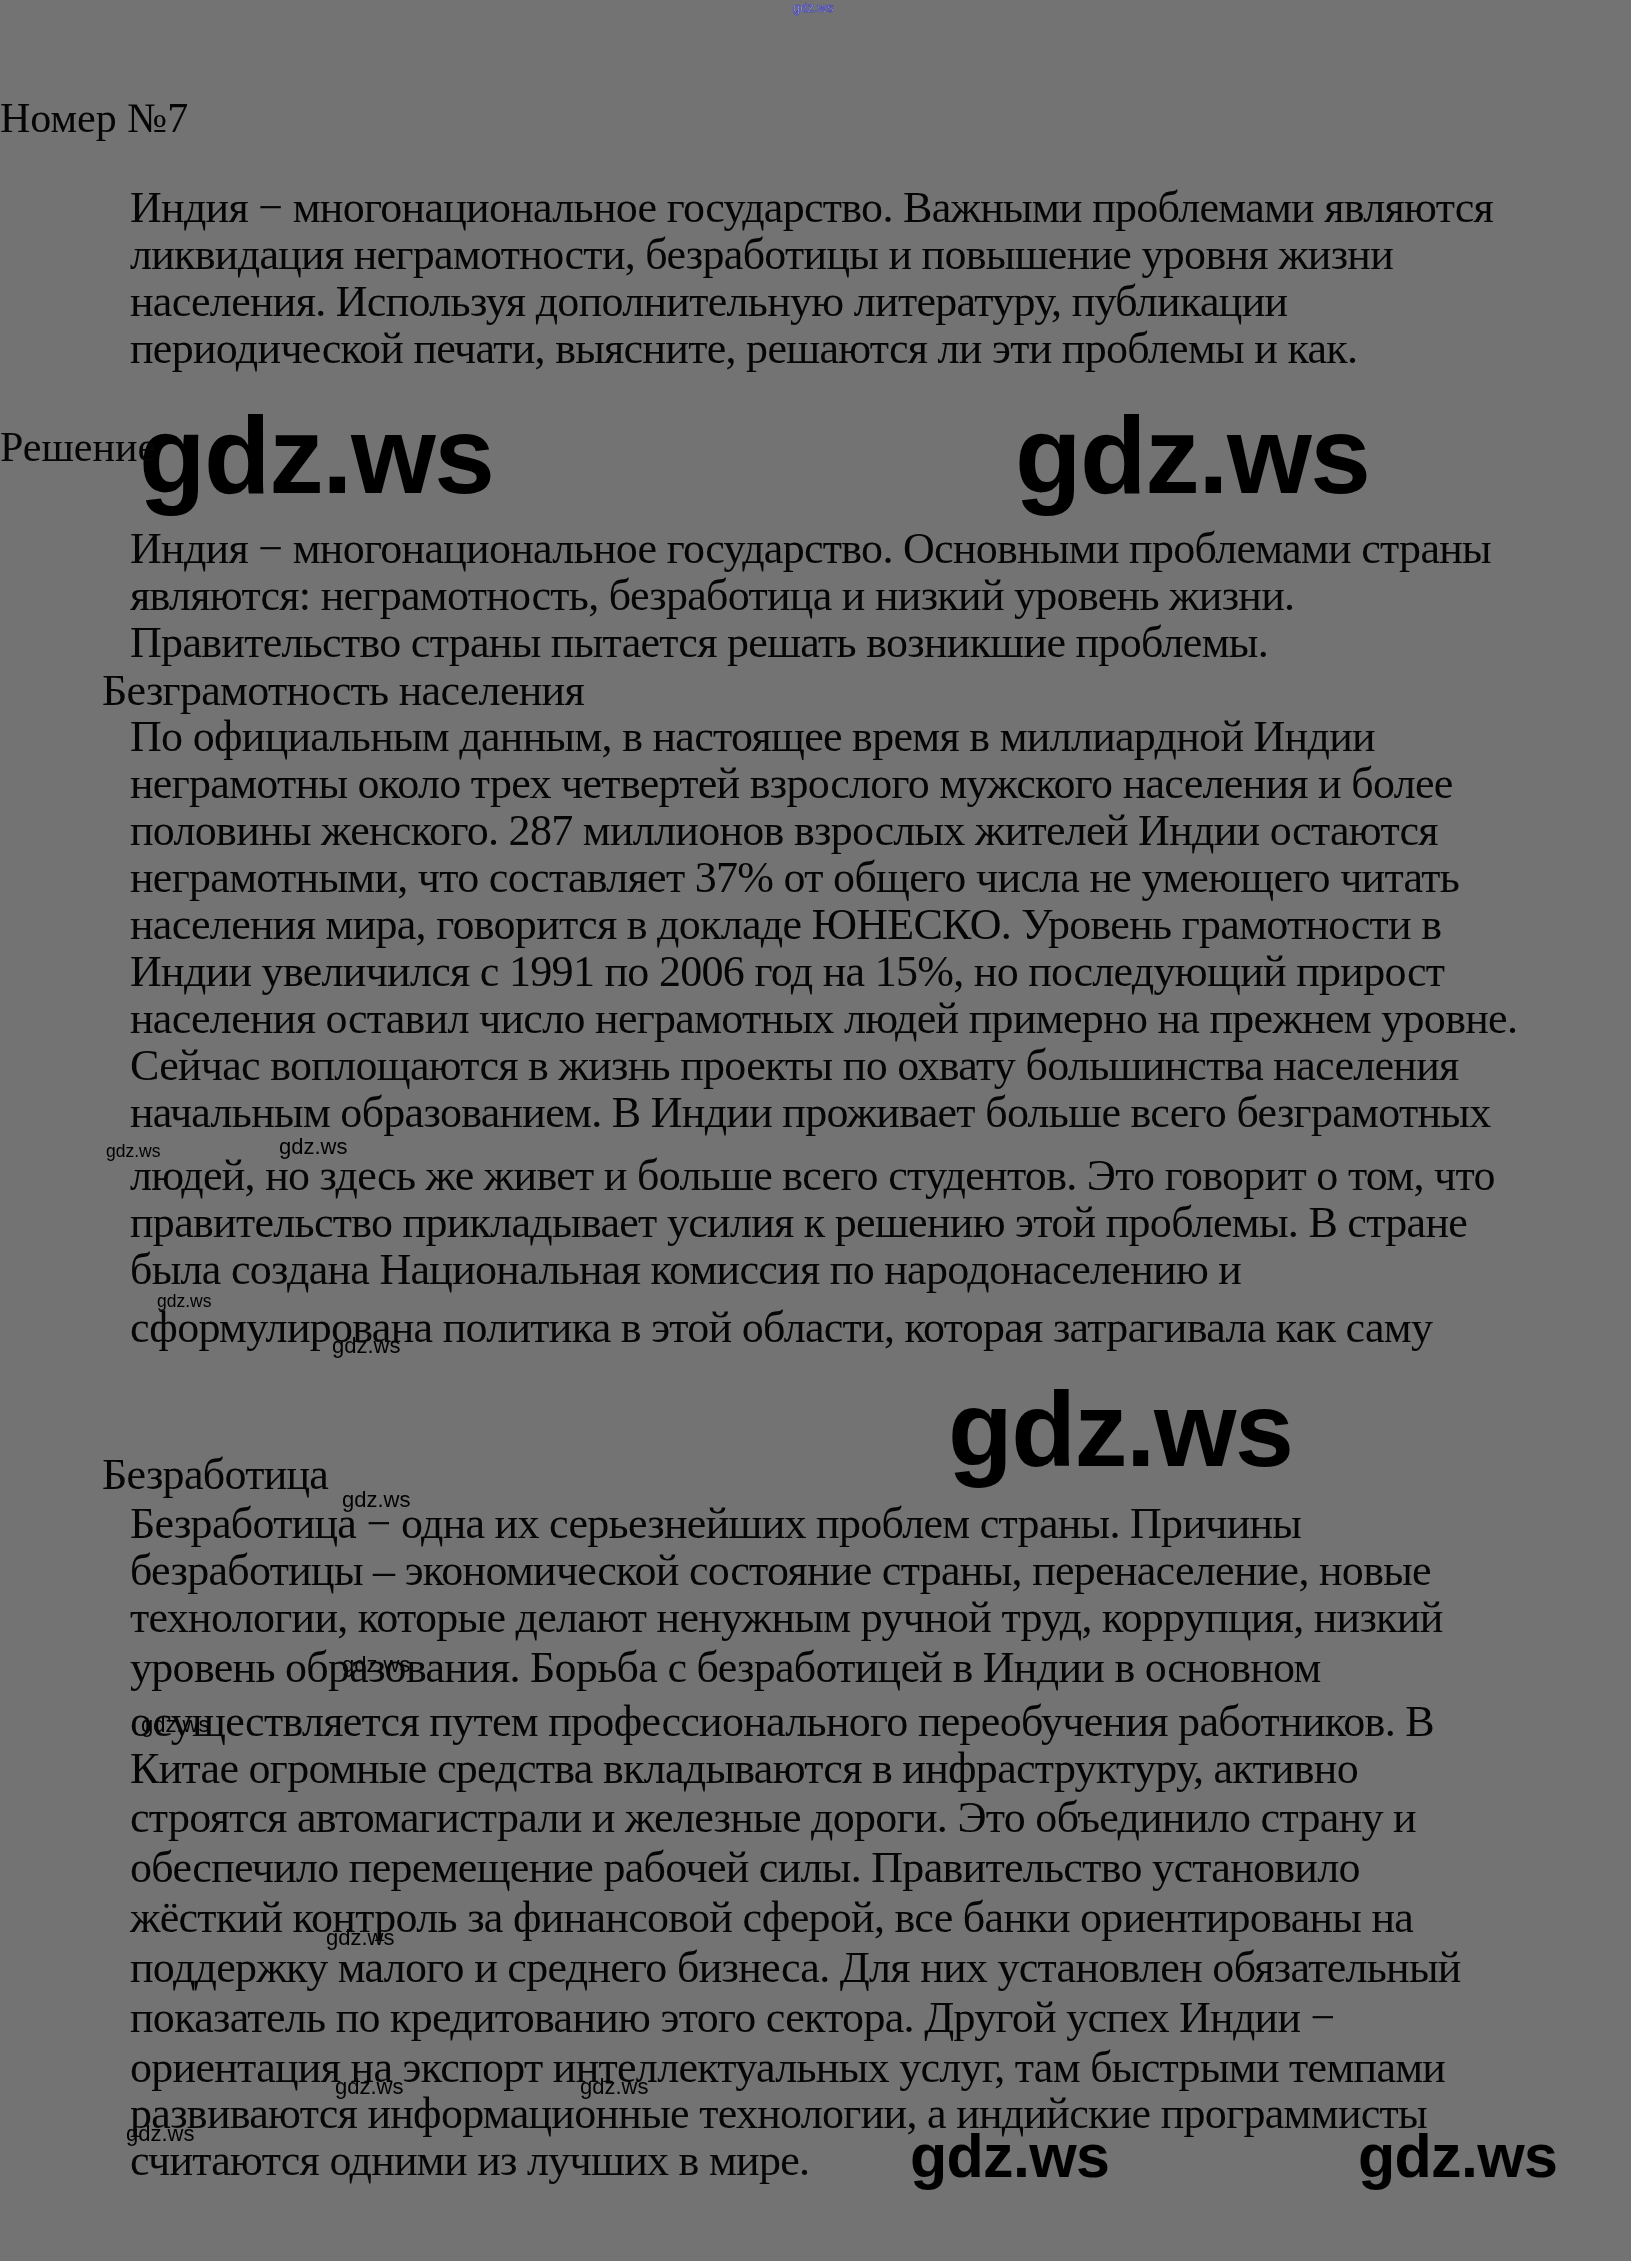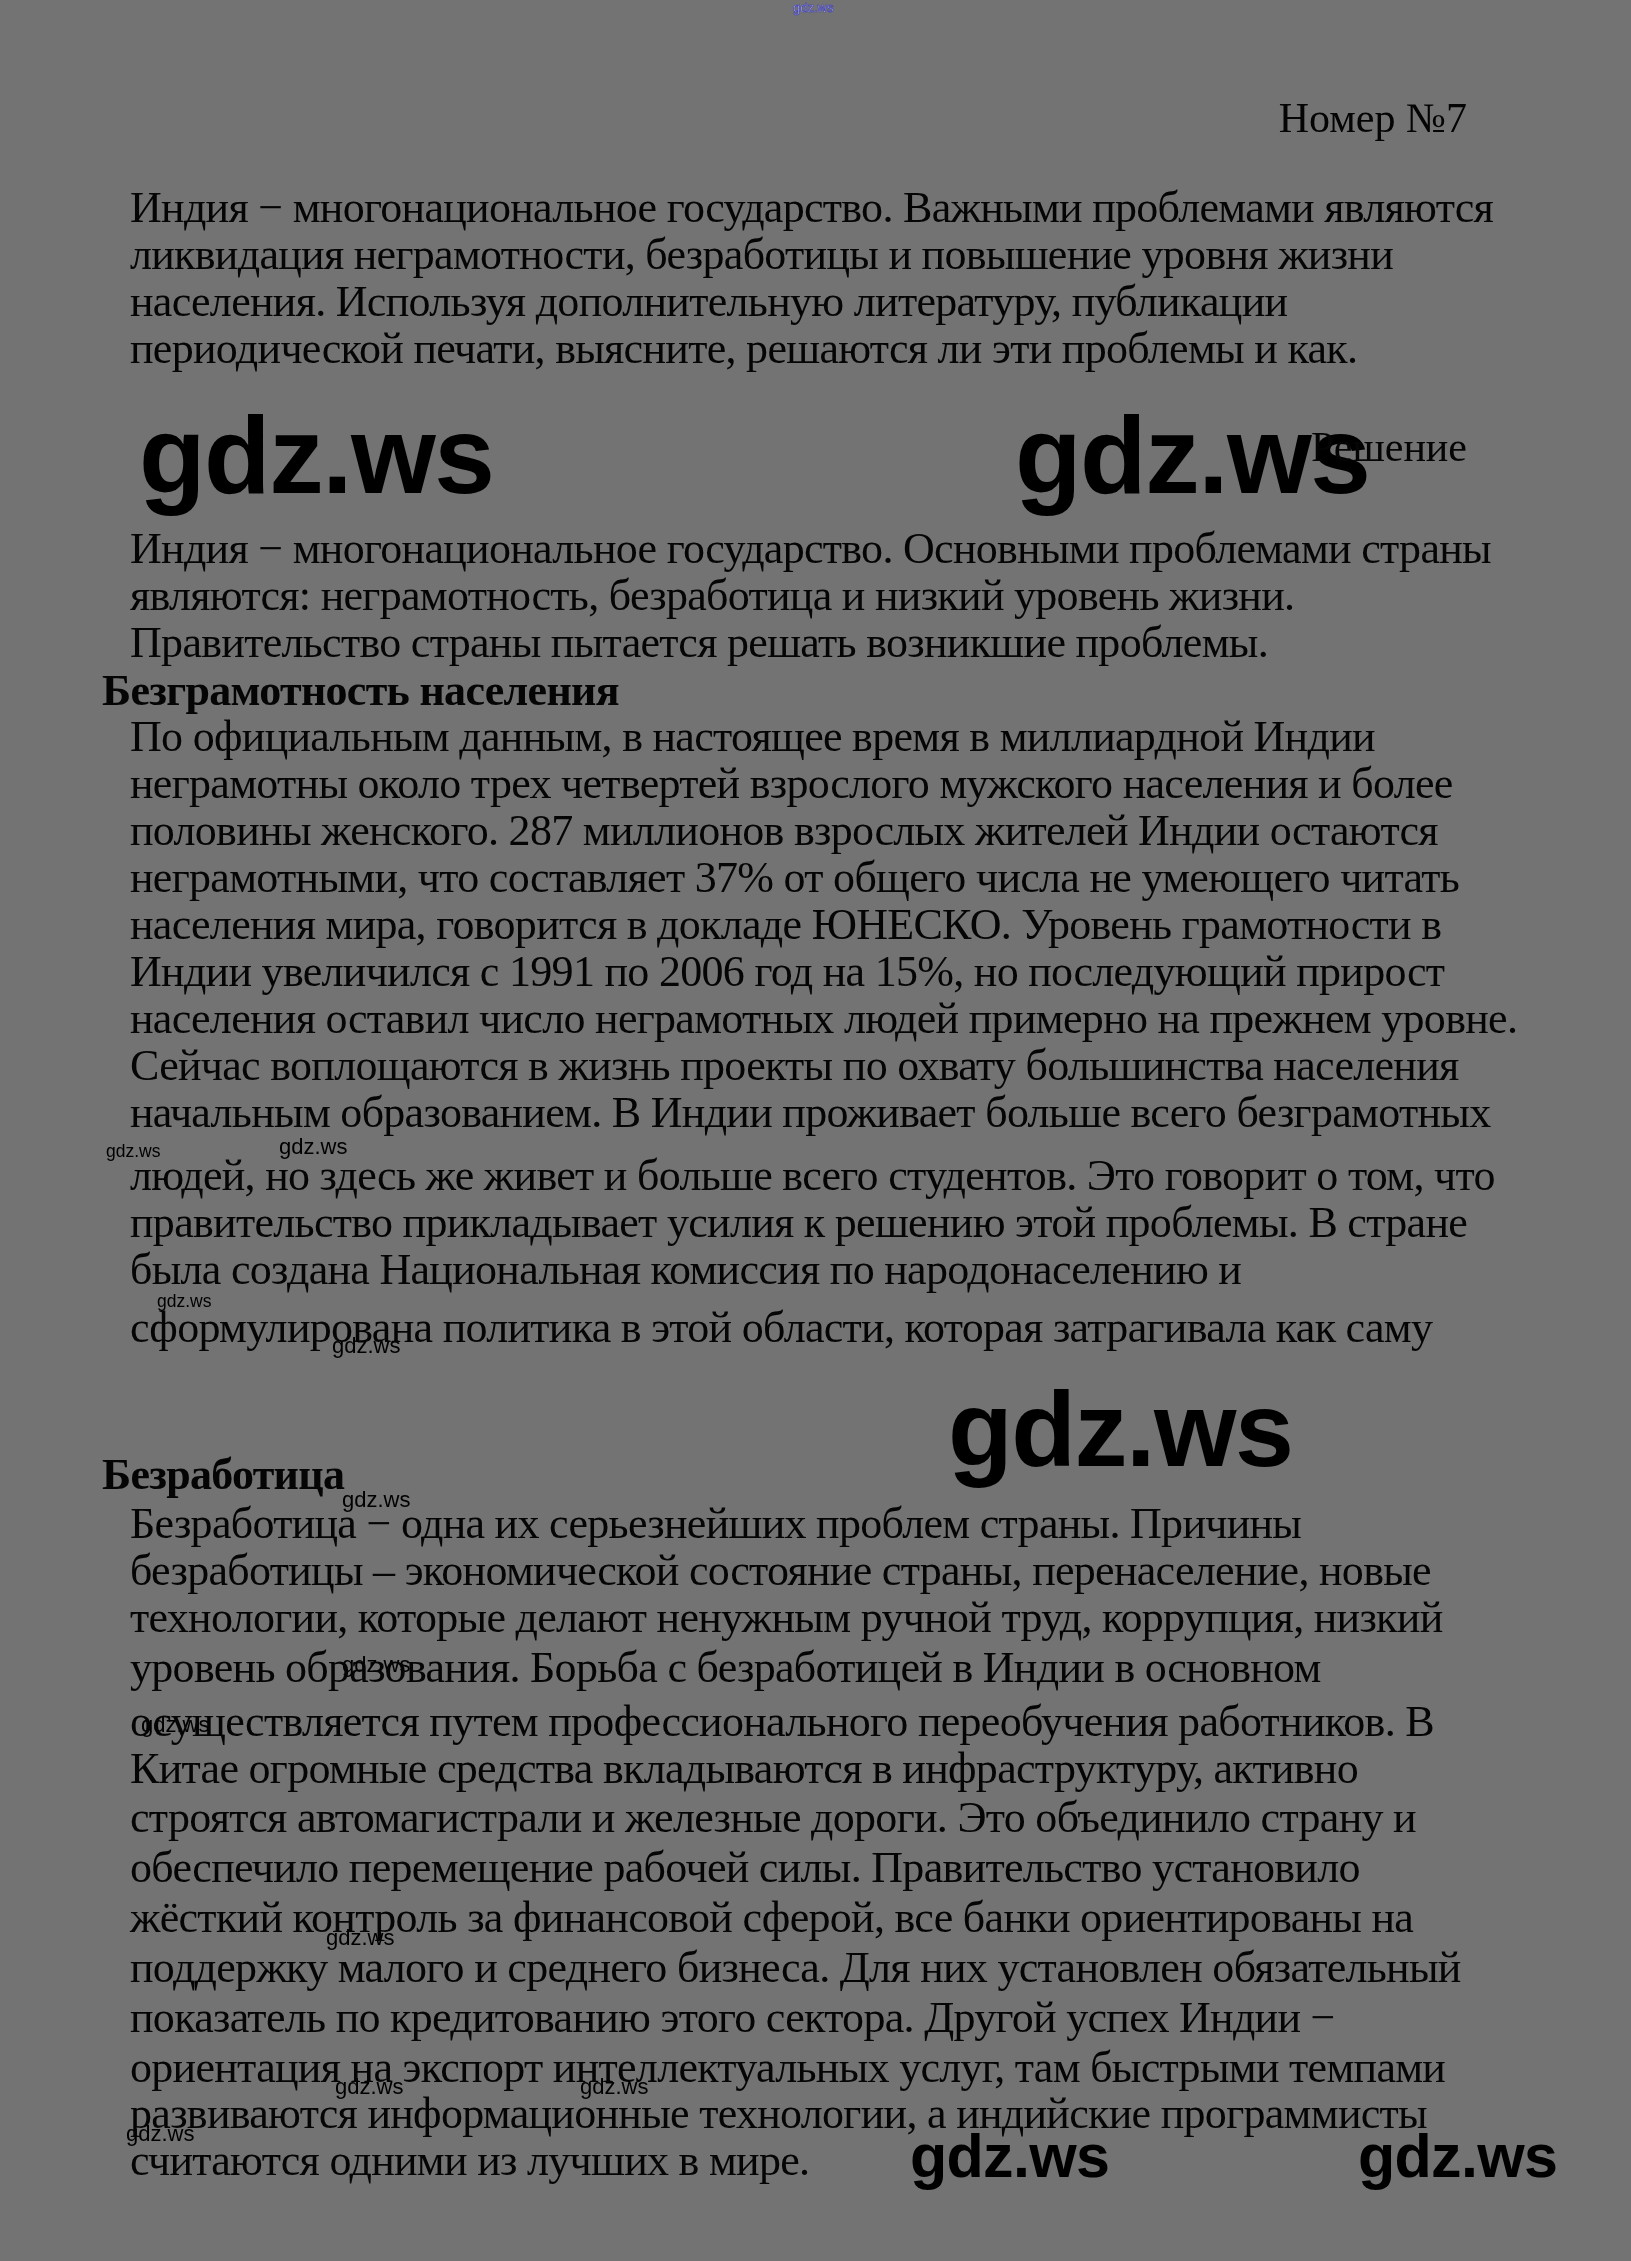--- a/index.html
+++ b/index.html
@@ -26,29 +26,29 @@
     white-space: pre-line;
     color: #050505;
     margin-left: 28px;
   }
   .lh-wide { line-height: 50px; }
   .heading-bold {
     position: absolute;
     left: 102px;
     font-size: 44px;
     line-height: 47px;
-    font-weight: bold;
+    font-weight: normal;
     letter-spacing: -0.7px;
     color: #050505;
   }
   .centered {
     position: absolute;
     left: 0;
     width: 1467px;
-    text-align: right;
+    text-align: left;
     font-size: 42px;
     line-height: 45px;
     color: #050505;
   }
   .wm {
     position: absolute;
     font-family: "Liberation Sans", "DejaVu Sans", sans-serif;
     line-height: 1;
     white-space: nowrap;
     color: #000000;

